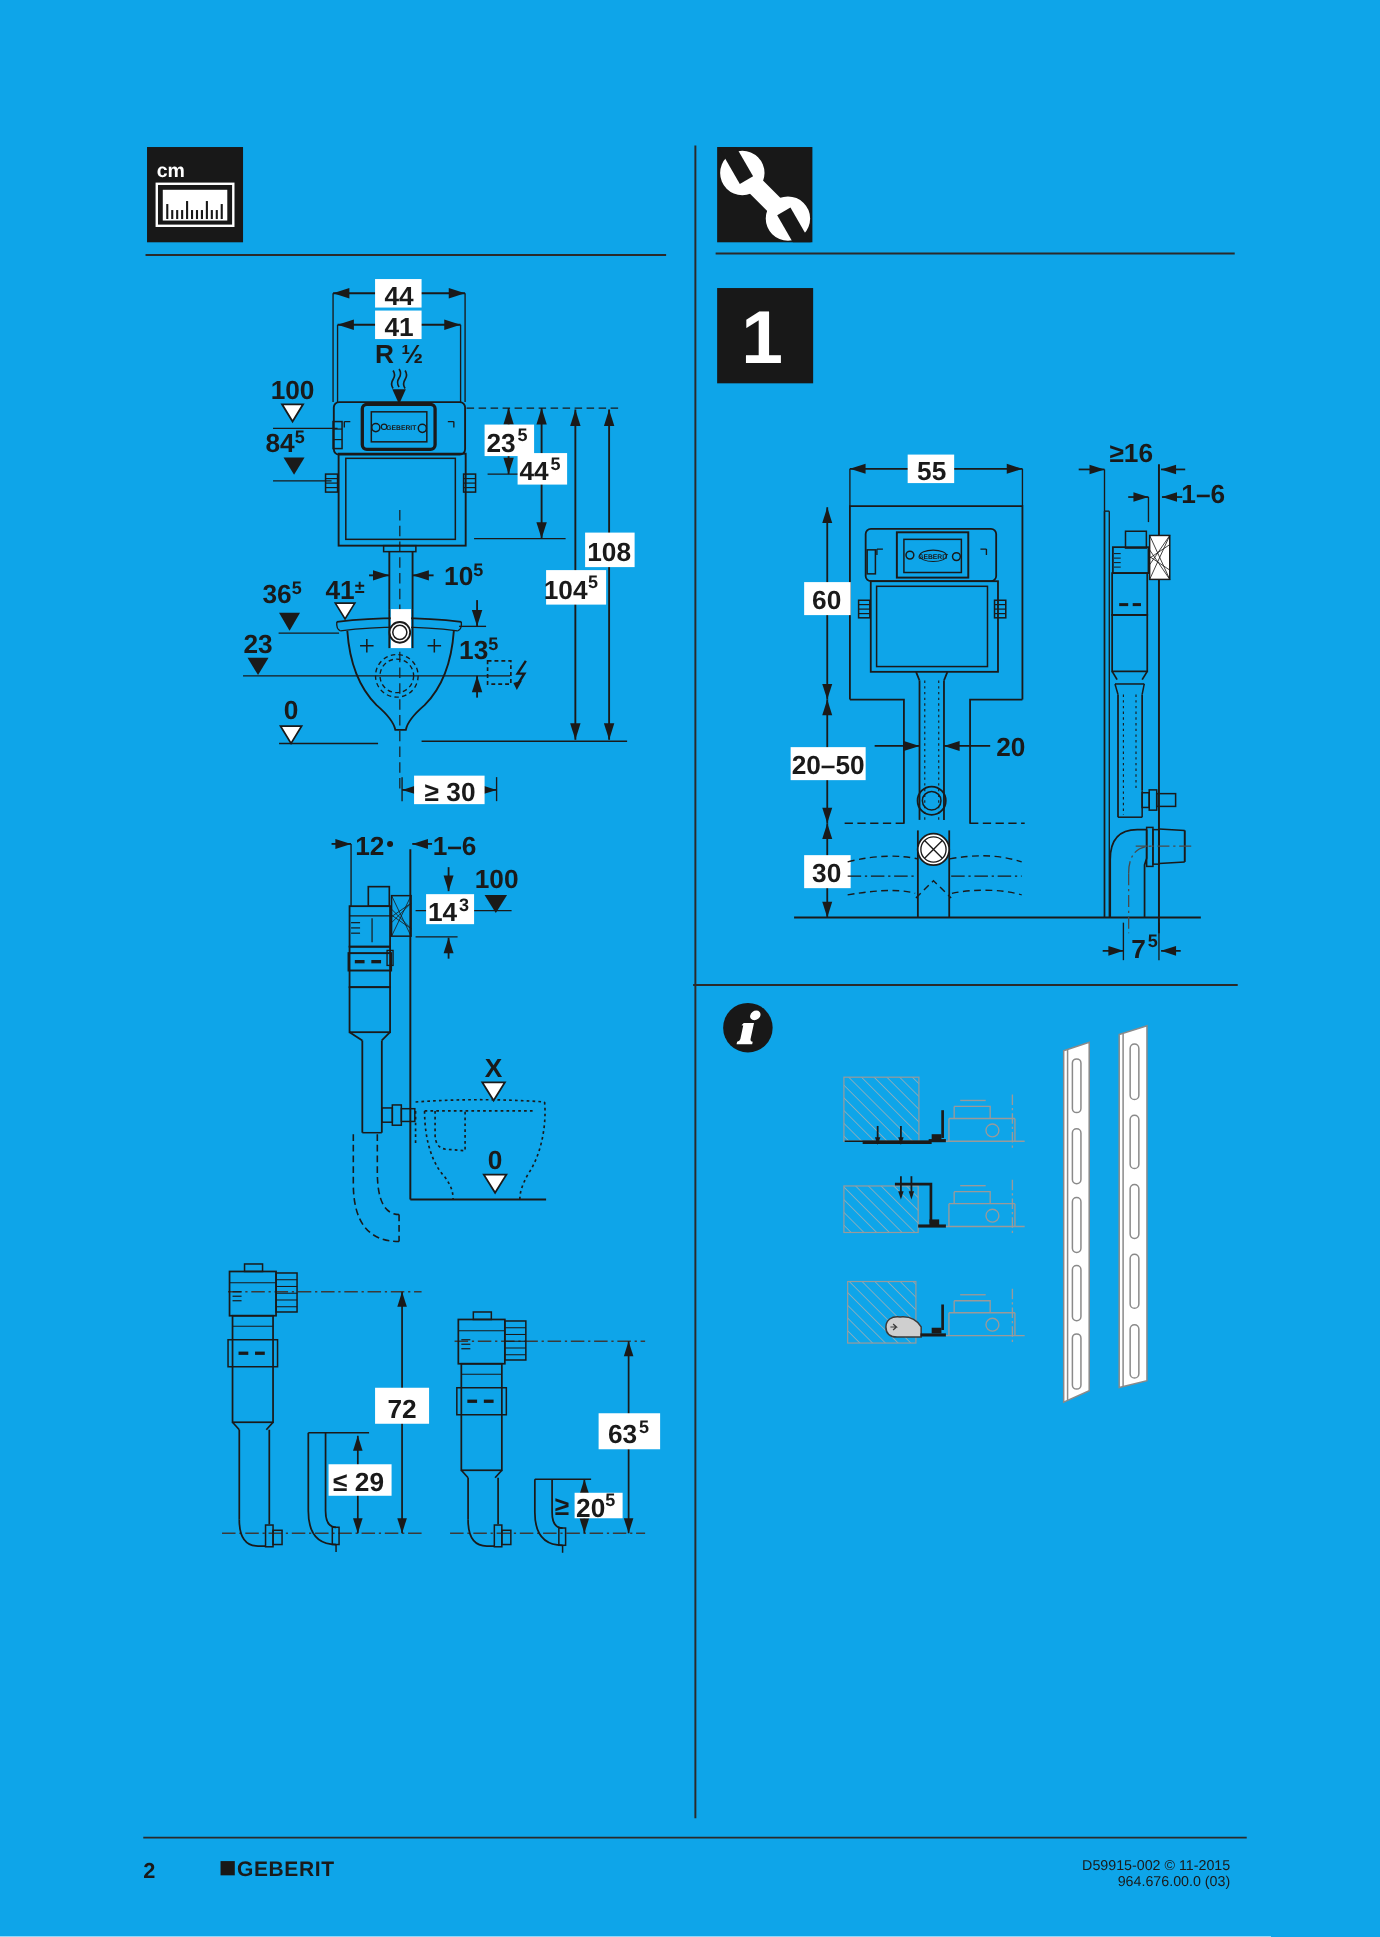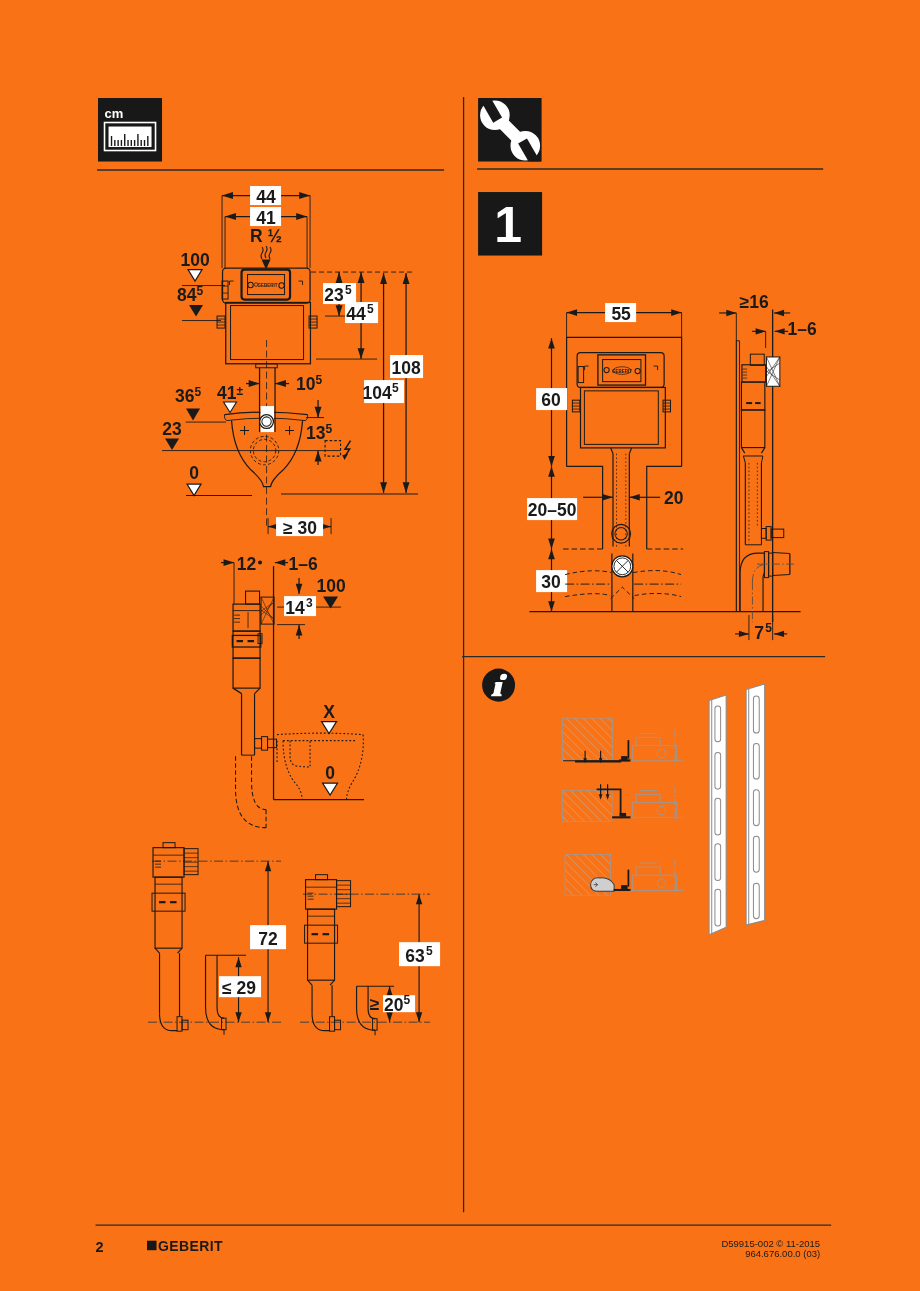--- a/index.html
+++ b/index.html
@@ -1,16 +1,16 @@
 <!DOCTYPE html>
 <html><head>
 <meta charset="utf-8">
 <style>
   html,body{margin:0;padding:0;background:#ffffff;}
-  .page{position:relative;width:920px;height:1291px;background:#f97316;overflow:hidden;}
+  .page{position:relative;width:920px;height:1291px;background:#0ea5e9;overflow:hidden;}
   svg{position:absolute;top:0;left:0;}
   text{font-family:"Liberation Sans",sans-serif;fill:#1a1a1a;}
   .d{font-size:17.5px;font-weight:bold;}
   .s{font-size:12px;font-weight:bold;}
 </style>
 </head>
 <body>
 <div class="page">
 <svg width="920" height="1291" viewBox="0 0 920 1291">
       <g transform="scale(1.00018)">

